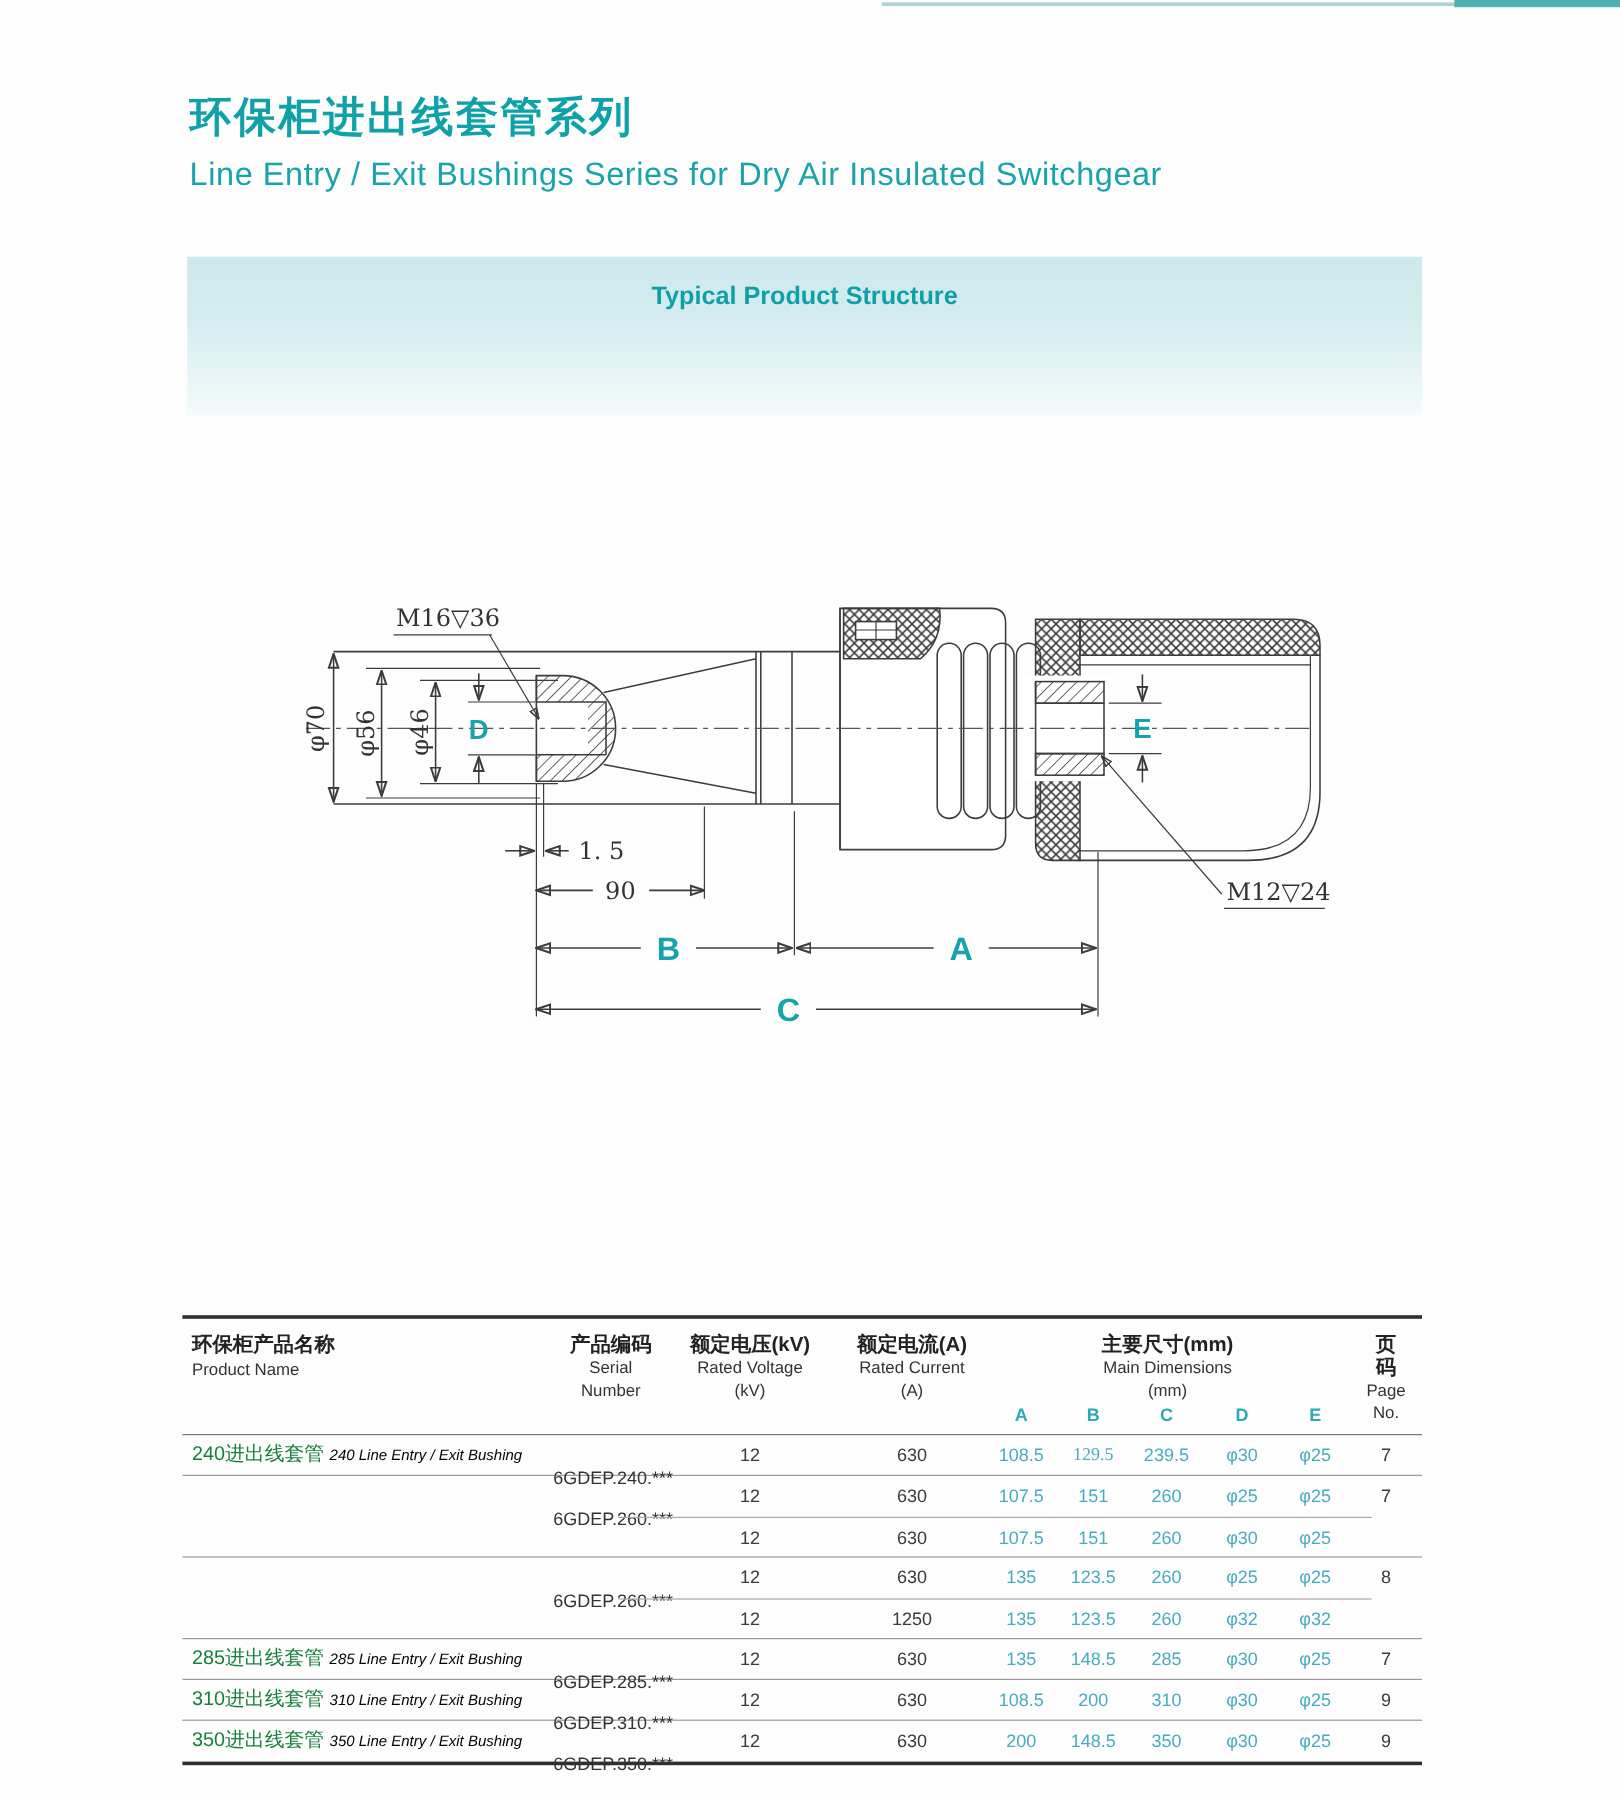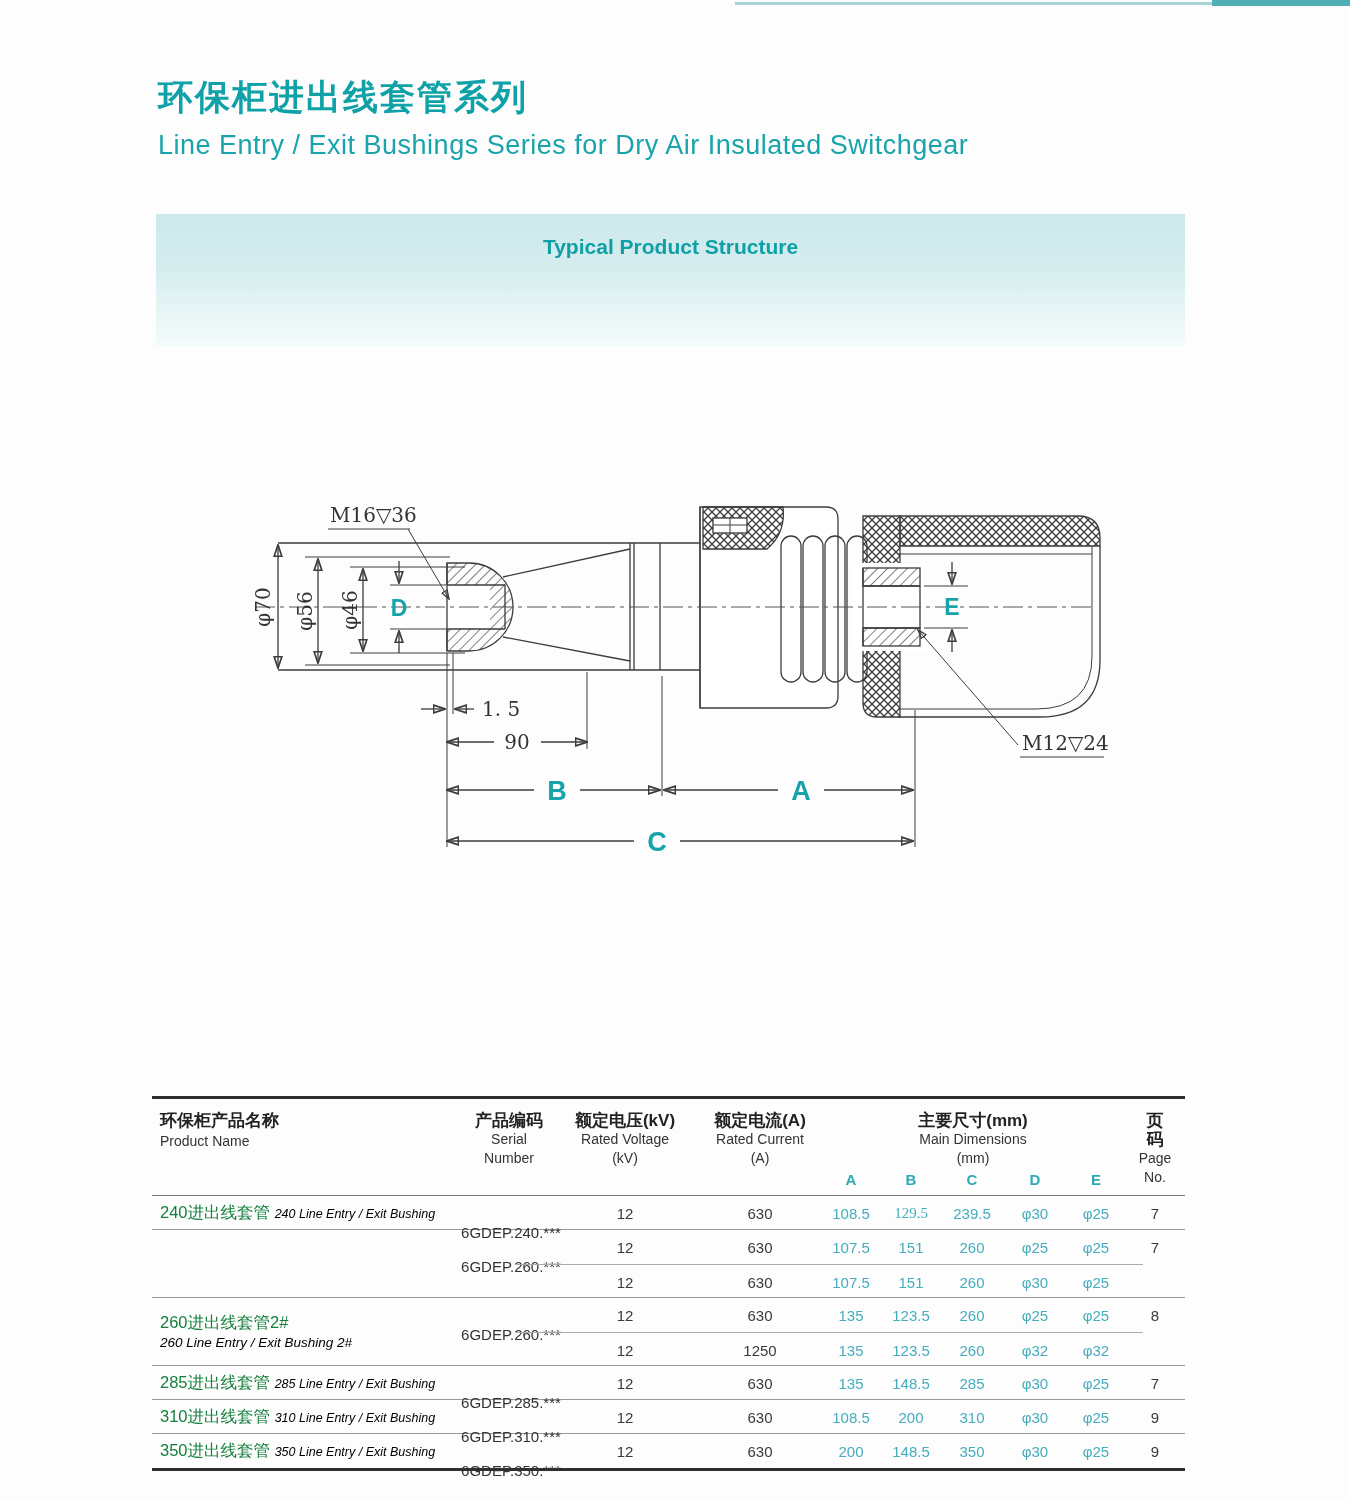--- a/index.html
+++ b/index.html
@@ -237,21 +237,20 @@
             <span class="cell teal" style="left: 336px;">107.5</span>
             <span class="cell teal" style="left: 396px;">151</span>
             <span class="cell teal" style="left: 457px;">260</span>
             <span class="cell teal" style="left: 520px;">φ30</span>
             <span class="cell teal" style="left: 581px;">φ25</span>
             <span class="cell dark" style="left: 640px;"></span>
           </div>
         </div>
       </div>
       <div class="group" style="height: 68px;">
-        <div class="gname stacked"><span class="zh">260进出线套管2#</span><span class="en">260 Line Entry / Exit Bushing 2#</span></div>
         <div class="gserial">6GDEP.260.***</div>
         <div class="subrows">
           <div class="subrow">
             <span class="cell dark" style="left: 110px;">12</span>
             <span class="cell dark" style="left: 245px;">630</span>
             <span class="cell teal" style="left: 336px;">135</span>
             <span class="cell teal" style="left: 396px;">123.5</span>
             <span class="cell teal" style="left: 457px;">260</span>
             <span class="cell teal" style="left: 520px;">φ25</span>
             <span class="cell teal" style="left: 581px;">φ25</span>

